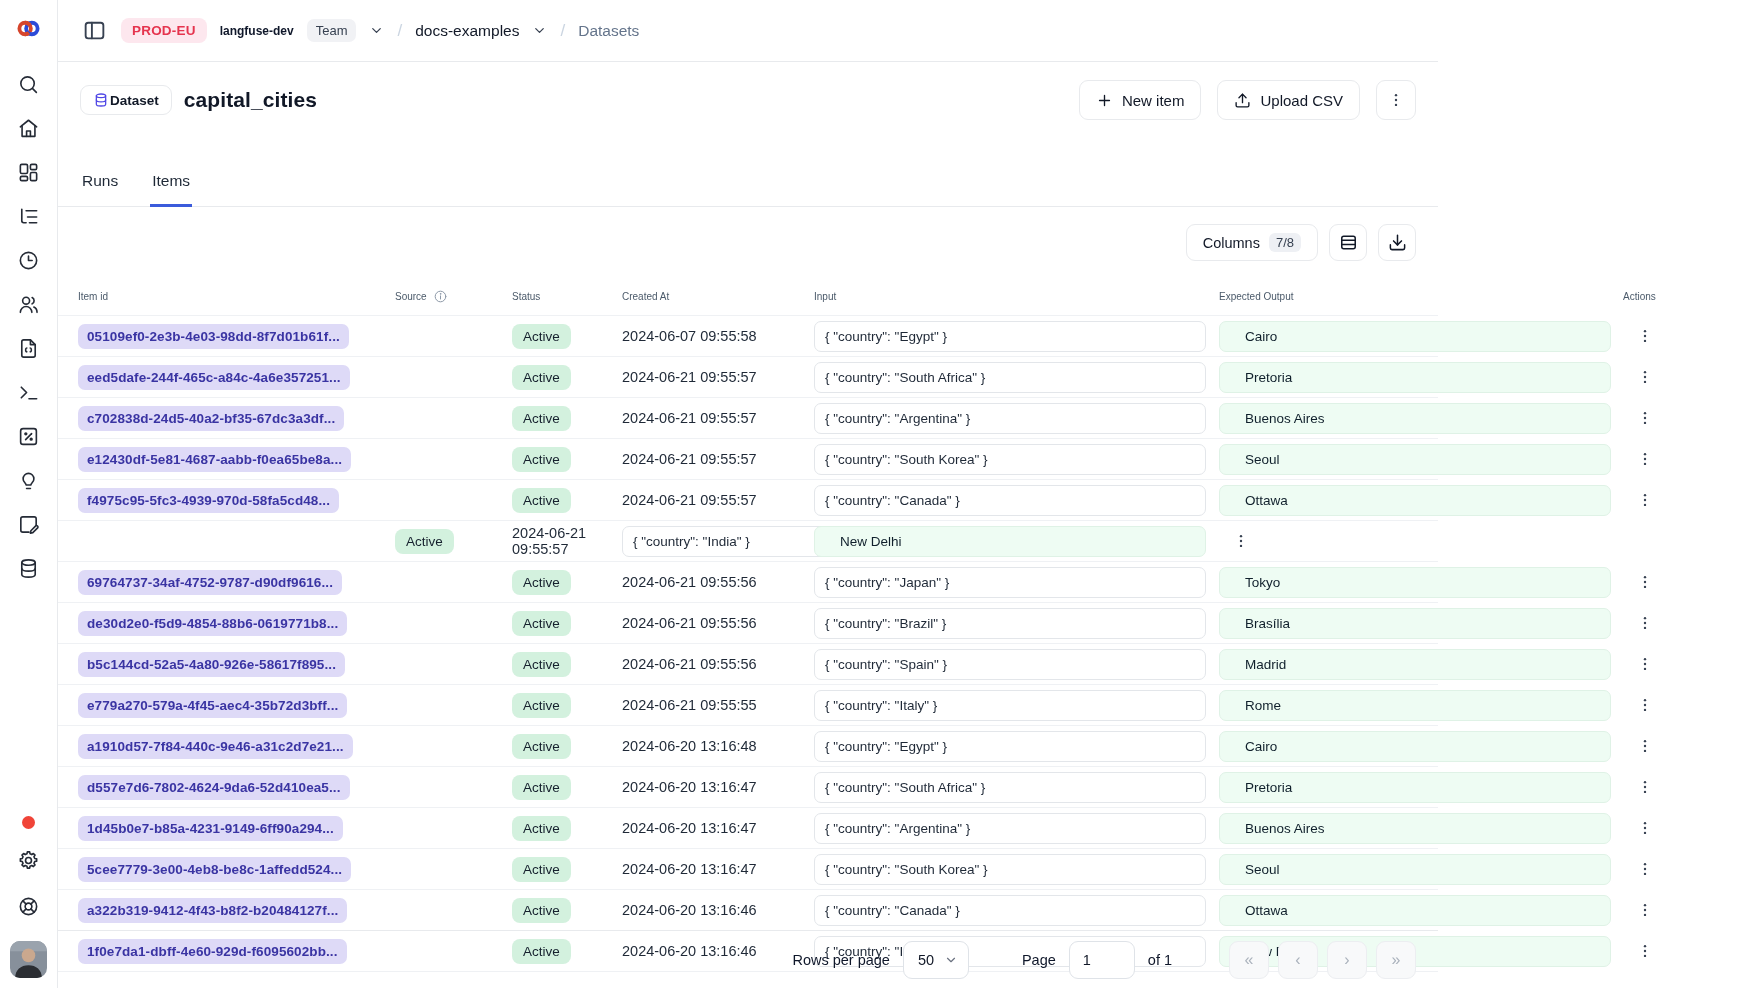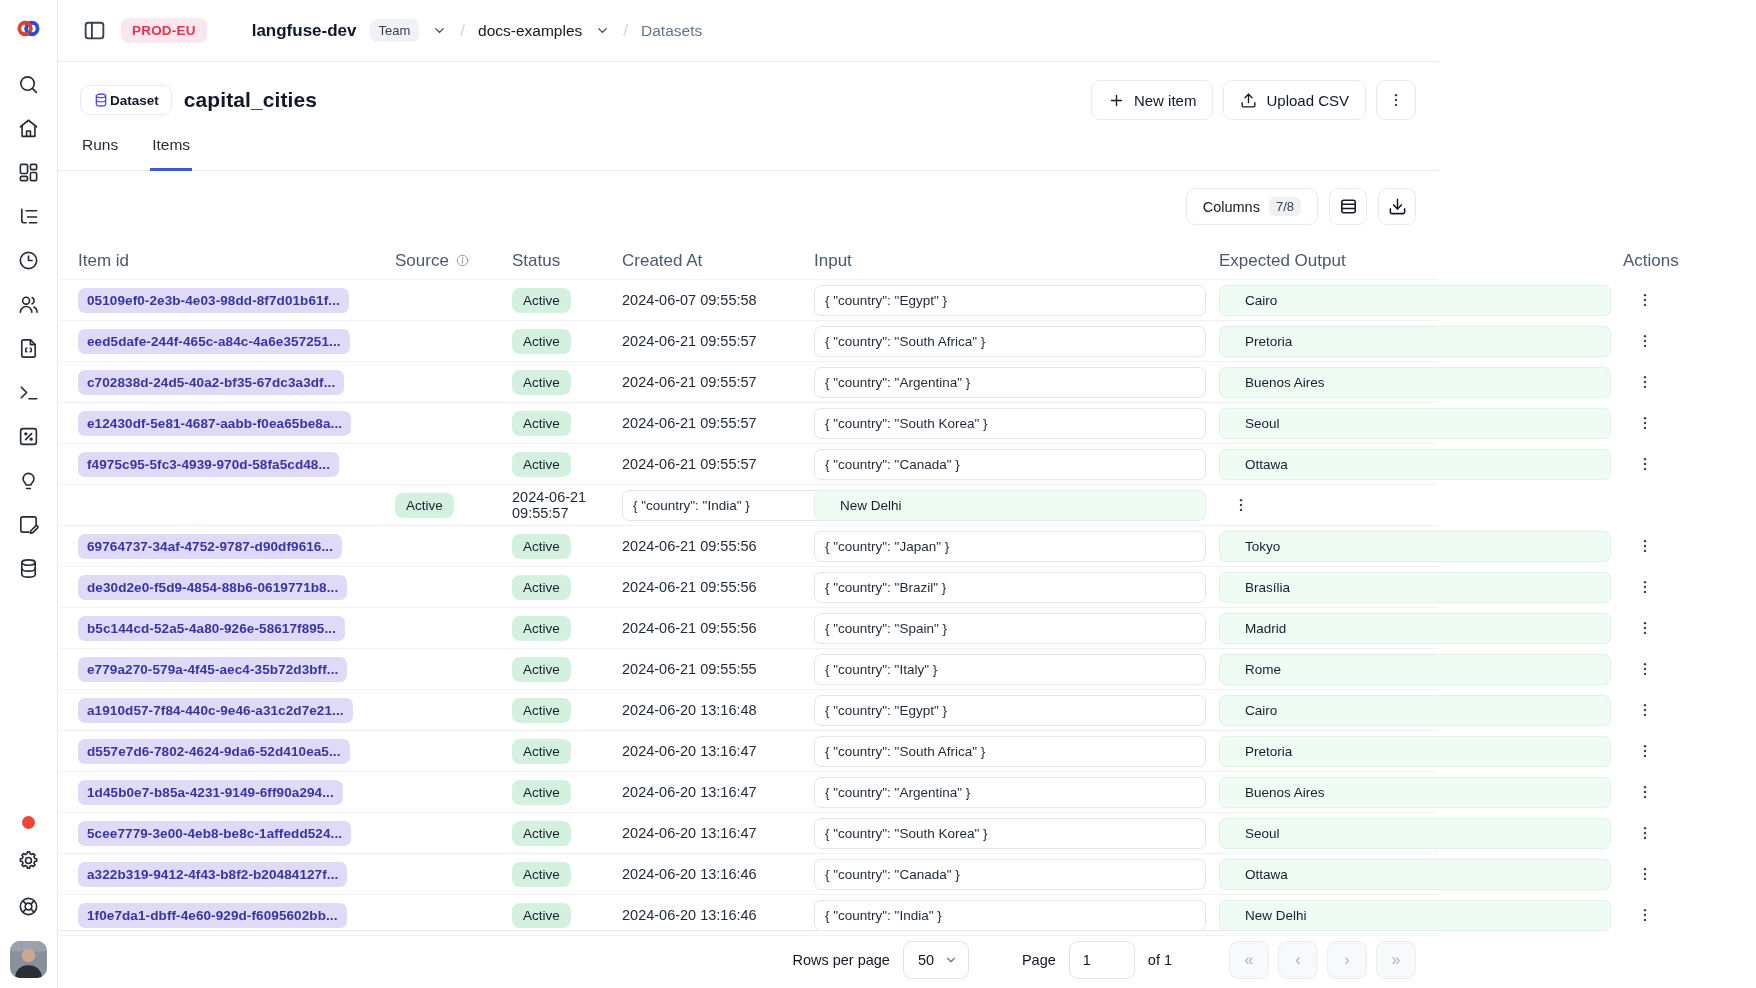--- a/index.html
+++ b/index.html
@@ -25,52 +25,52 @@
   .red-dot{width:13px;height:13px;border-radius:50%;background:#f04438;}
   .avatar{width:37px;height:37px;border-radius:10px;overflow:hidden;cursor:pointer;}
 
   
   .main{flex:1;display:flex;flex-direction:column;min-width:0;}
 
   .topbar{height:62px;flex:0 0 62px;display:flex;align-items:center;gap:13px;padding:0 22px;border-bottom:1px solid var(--border);}
   .topbar .toggle{width:28px;height:28px;display:flex;align-items:center;justify-content:center;cursor:pointer;}
   .toggle svg{stroke:#374151;fill:none;stroke-width:1.8;stroke-linecap:round;stroke-linejoin:round;}
   .env-badge{background:var(--badge-pink-bg);color:var(--badge-pink-text);font-size:13.5px;font-weight:600;padding:5px 11px;border-radius:8px;letter-spacing:.2px;}
-  .org-name{font-size:17px;font-weight:600;color:#0f172a;cursor:pointer;margin-left:32px;}
+  .org-name{font-size:12px;font-weight:600;color:#0f172a;cursor:pointer;}
   .team-badge{background:#f1f2f5;color:#374151;font-size:13px;padding:4px 9px;border-radius:7px;}
   .crumb-chevron{display:flex;align-items:center;cursor:pointer;}
   .crumb-chevron svg{stroke:#374151;fill:none;stroke-width:2;stroke-linecap:round;stroke-linejoin:round;}
   .slash{color:#cbd5e1;font-size:17px;}
   .project-name{font-size:15.5px;font-weight:500;color:#111827;cursor:pointer;}
   .crumb-last{font-size:15.5px;color:var(--muted);font-weight:500;cursor:pointer;}
 
   
   .pagehead{padding:18px 22px 0;border-bottom:1px solid var(--border);}
   .titlerow{display:flex;align-items:center;}
   .entity-badge{display:flex;align-items:center;gap:1px;border:1px solid var(--border);border-radius:9px;padding:6px 12px;background:#fff;font-size:13.5px;font-weight:600;}
   .entity-badge svg{stroke:#4f46e5;fill:none;stroke-width:1.9;stroke-linecap:round;stroke-linejoin:round;}
   .page-title{font-size:21px;font-weight:700;margin-left:12px;letter-spacing:.1px;}
-  .head-actions{margin-left:auto;display:flex;align-items:flex-start;gap:10px;}
+  .head-actions{margin-left:auto;display:flex;align-items:flex-start;gap:16px;}
   .btn{display:flex;align-items:center;gap:9px;height:40px;padding:0 16px;border:1px solid var(--border);border-radius:9px;background:#fff;font-size:15px;font-weight:500;color:#111827;cursor:pointer;}
   .btn svg{stroke:#111827;fill:none;stroke-width:1.9;stroke-linecap:round;stroke-linejoin:round;}
   .btn.icon-only{width:40px;padding:0;justify-content:center;}
   .tabs{display:flex;gap:30px;margin-top:16px;}
-  .tab{font-size:15.5px;font-weight:500;color:var(--ink-2);padding:0 2px 13px;border-bottom:3px solid transparent;cursor:pointer;}
+  .tab{font-size:15.5px;font-weight:500;color:var(--ink-2);padding:0 2px 13px;border-bottom:3px solid transparent;cursor:pointer;margin-top:36px;}
   .tab.active{border-bottom-color:var(--accent-blue);margin-bottom:-1px;}
 
   
   .toolbar{display:flex;justify-content:flex-end;align-items:center;gap:11px;padding:17px 22px;}
   .btn.sm{height:37px;font-size:14.5px;}
   .count-badge{background:#eef0f4;color:#374151;font-size:13px;border-radius:6px;padding:2px 7px;font-weight:500;}
   .btn.sq{width:38px;height:37px;padding:0;justify-content:center;}
 
   
   .table{flex:1;min-height:0;display:flex;flex-direction:column;}
   .thead,.row{display:grid;grid-template-columns:317px 117px 110px 192px 405px 404px 1fr;align-items:center;padding:0 20px;}
-  .thead{height:38px;flex:0 0 38px;color:var(--slate);font-size:17px;font-weight:500;border-bottom:1px solid var(--border-soft);}
+  .thead{height:38px;flex:0 0 38px;color:var(--slate);font-size:10px;font-weight:500;border-bottom:1px solid var(--border-soft);}
   .th{display:flex;align-items:center;gap:6px;}
   .th svg{stroke:#8d99a8;fill:none;stroke-width:1.6;stroke-linecap:round;}
   .row{height:41px;flex:0 0 41px;border-bottom:1px solid var(--border-soft);}
   .id-pill{display:inline-block;max-width:315px;background:var(--id-pill-bg);color:var(--id-pill-text);font-size:13.5px;font-weight:600;padding:5px 9px;border-radius:7px;white-space:nowrap;cursor:pointer;letter-spacing:.1px;}
   .status-pill{display:inline-block;background:var(--status-bg);color:#16212e;font-size:13.5px;padding:5px 11px;border-radius:8px;}
   .created{font-size:14.5px;color:var(--ink-2);}
   .io-box{width:392px;height:31px;display:flex;align-items:center;padding:0 10px;border-radius:7px;font-size:13.5px;color:var(--ink-2);white-space:nowrap;overflow:hidden;}
   .input-box{background:#fff;border:1px solid #e3e6ea;}
   .expected-box{background:var(--expected-bg);border:1px solid var(--expected-border);color:#10202c;padding-left:25px;}
   .kebab{width:28px;height:28px;margin-left:8px;display:flex;align-items:center;justify-content:center;border-radius:6px;cursor:pointer;}

